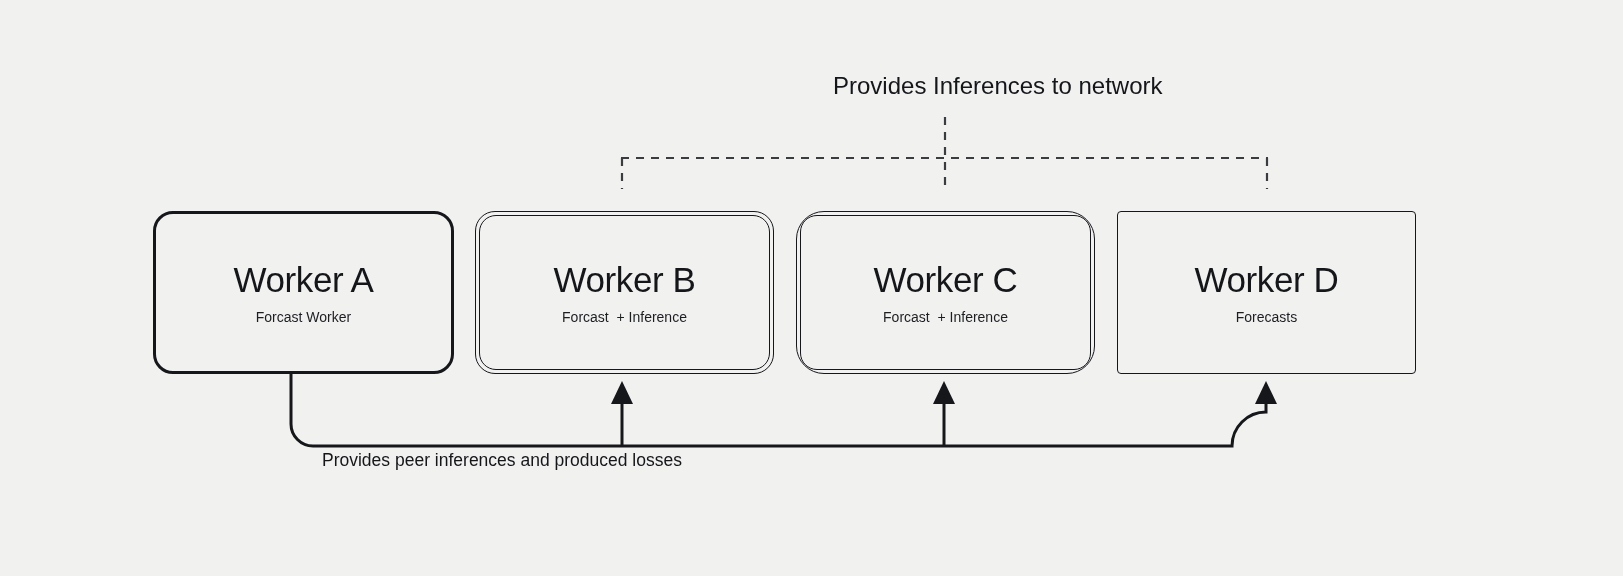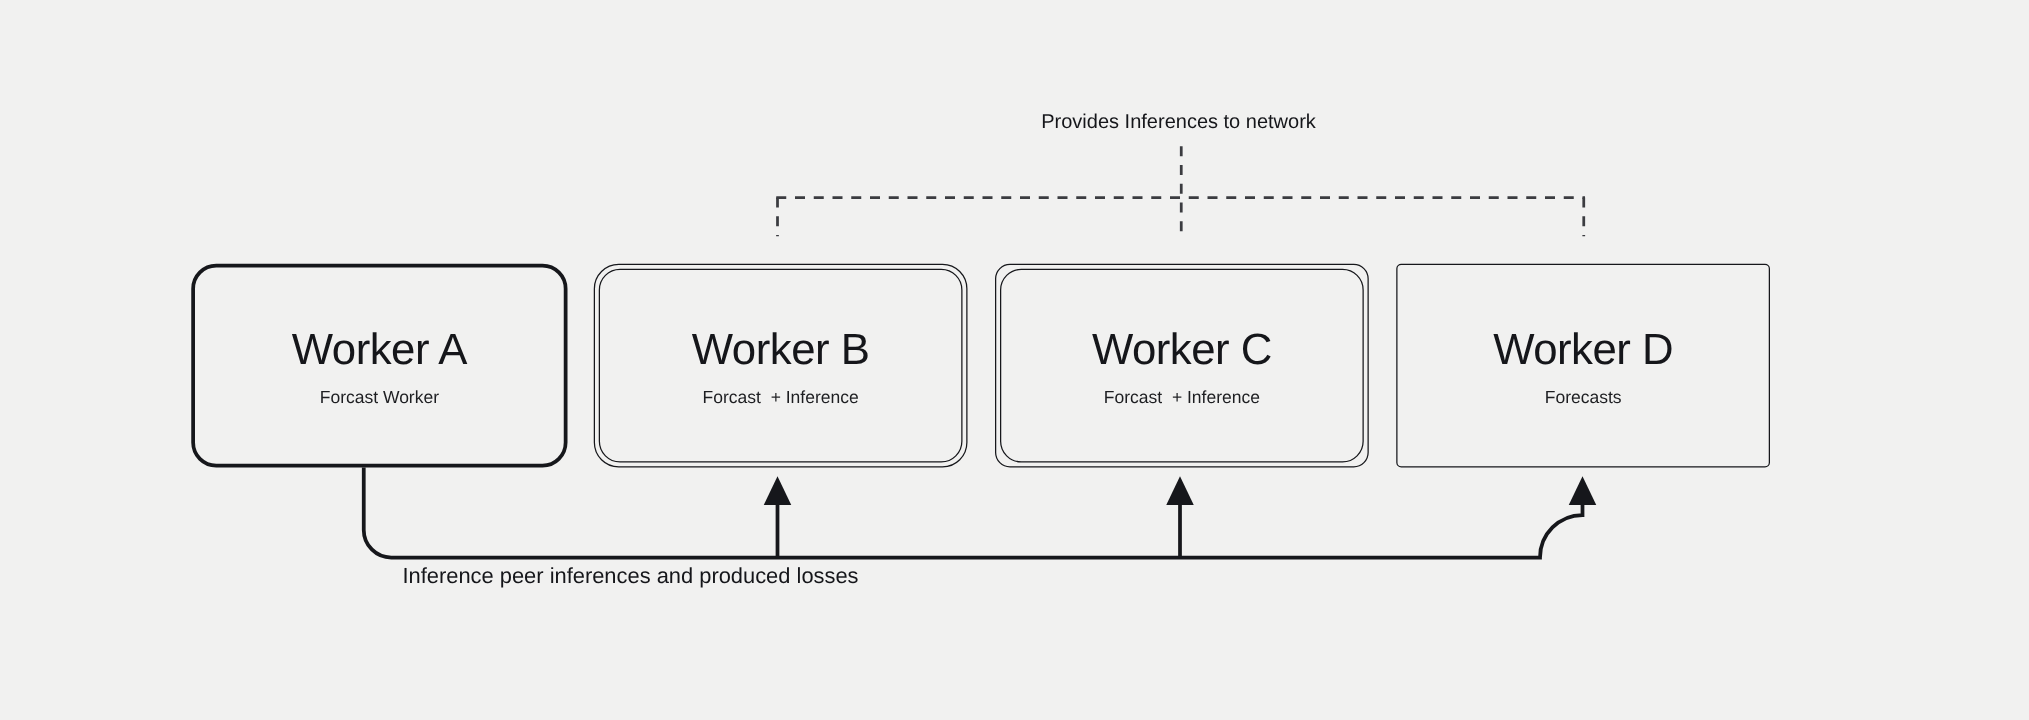--- a/index.html
+++ b/index.html
@@ -85,21 +85,21 @@
     border-radius: 17px;
     pointer-events: none;
   }
   
   #worker-c {
     left: 796px;
     top: 211px;
     width: 299px;
     height: 163px;
     border: 1.4px solid #16171b;
-    border-radius: 12px;
+    border-radius: 28px;
   }
   #worker-c::before {
     content: "";
     position: absolute;
     left: 3px;
     top: 3px;
     right: 3px;
     bottom: 3px;
     border: 1.4px solid #16171b;
     border-radius: 17px;
@@ -117,22 +117,22 @@
 
   
   .caption {
     position: absolute;
     color: #15161a;
     line-height: 1.0;
     white-space: nowrap;
   }
   #top-caption {
     left: 833px;
-    top: 90px;
-    font-size: 16px;
+    top: 74px;
+    font-size: 24px;
   }
   #bottom-caption {
     left: 322px;
     top: 452px;
     font-size: 17.5px;
   }
 </style>
 </head>
 <body>
 
@@ -179,15 +179,15 @@
   <div class="worker" id="worker-c">
     <div class="worker-title">Worker C</div>
     <div class="worker-sub">Forcast  + Inference</div>
   </div>
 
   <div class="worker" id="worker-d">
     <div class="worker-title">Worker D</div>
     <div class="worker-sub">Forecasts</div>
   </div>
 
-  <div class="caption" id="bottom-caption">Inference peer inferences and produced losses</div>
+  <div class="caption" id="bottom-caption">Provides peer inferences and produced losses</div>
 
 </div>
 
 </body></html>

